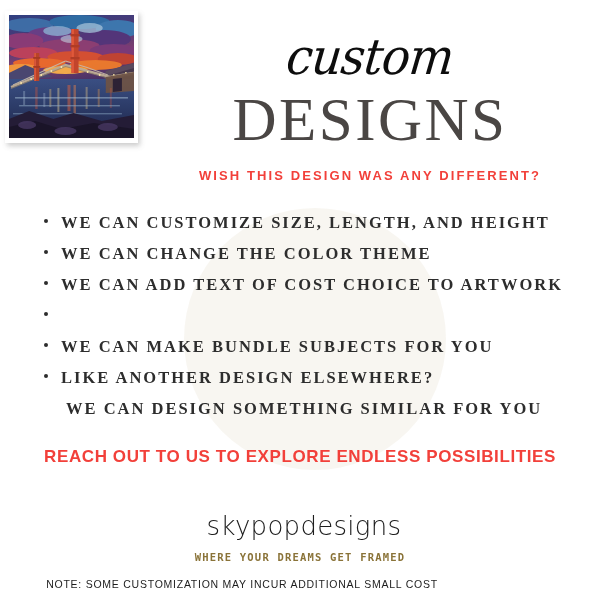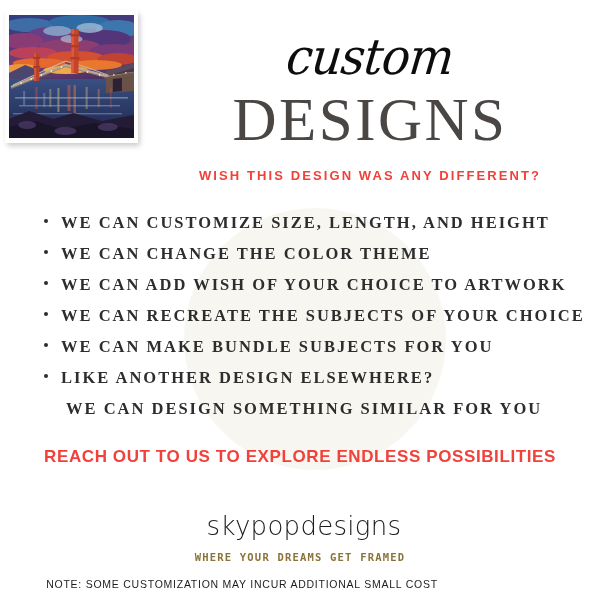--- a/index.html
+++ b/index.html
@@ -324,25 +324,24 @@
     <li class="feature-item">
       <span class="dot"></span>
       <span>WE CAN CUSTOMIZE SIZE, LENGTH, AND HEIGHT</span>
     </li>
     <li class="feature-item">
       <span class="dot"></span>
       <span>WE CAN CHANGE THE COLOR THEME</span>
     </li>
     <li class="feature-item">
       <span class="dot"></span>
-      <span>WE CAN ADD WISH OF YOUR CHOICE TO ARTWORK</span>
-    </li>
-    <li class="feature-item">
-      <span class="dot"></span>
-      <span>WE CAN RECREATE THE SUBJECTS OF YOUR CHOICE</span>
+      <span>WE CAN ADD TEXT OF COST CHOICE TO ARTWORK</span>
+    </li>
+    <li class="feature-item">
+      <span class="dot"></span>
     </li>
     <li class="feature-item">
       <span class="dot"></span>
       <span>WE CAN MAKE BUNDLE SUBJECTS FOR YOU</span>
     </li>
     <li class="feature-item">
       <span class="dot"></span>
       <span>LIKE ANOTHER DESIGN ELSEWHERE?</span>
     </li>
     <li class="feature-item no-bullet">

